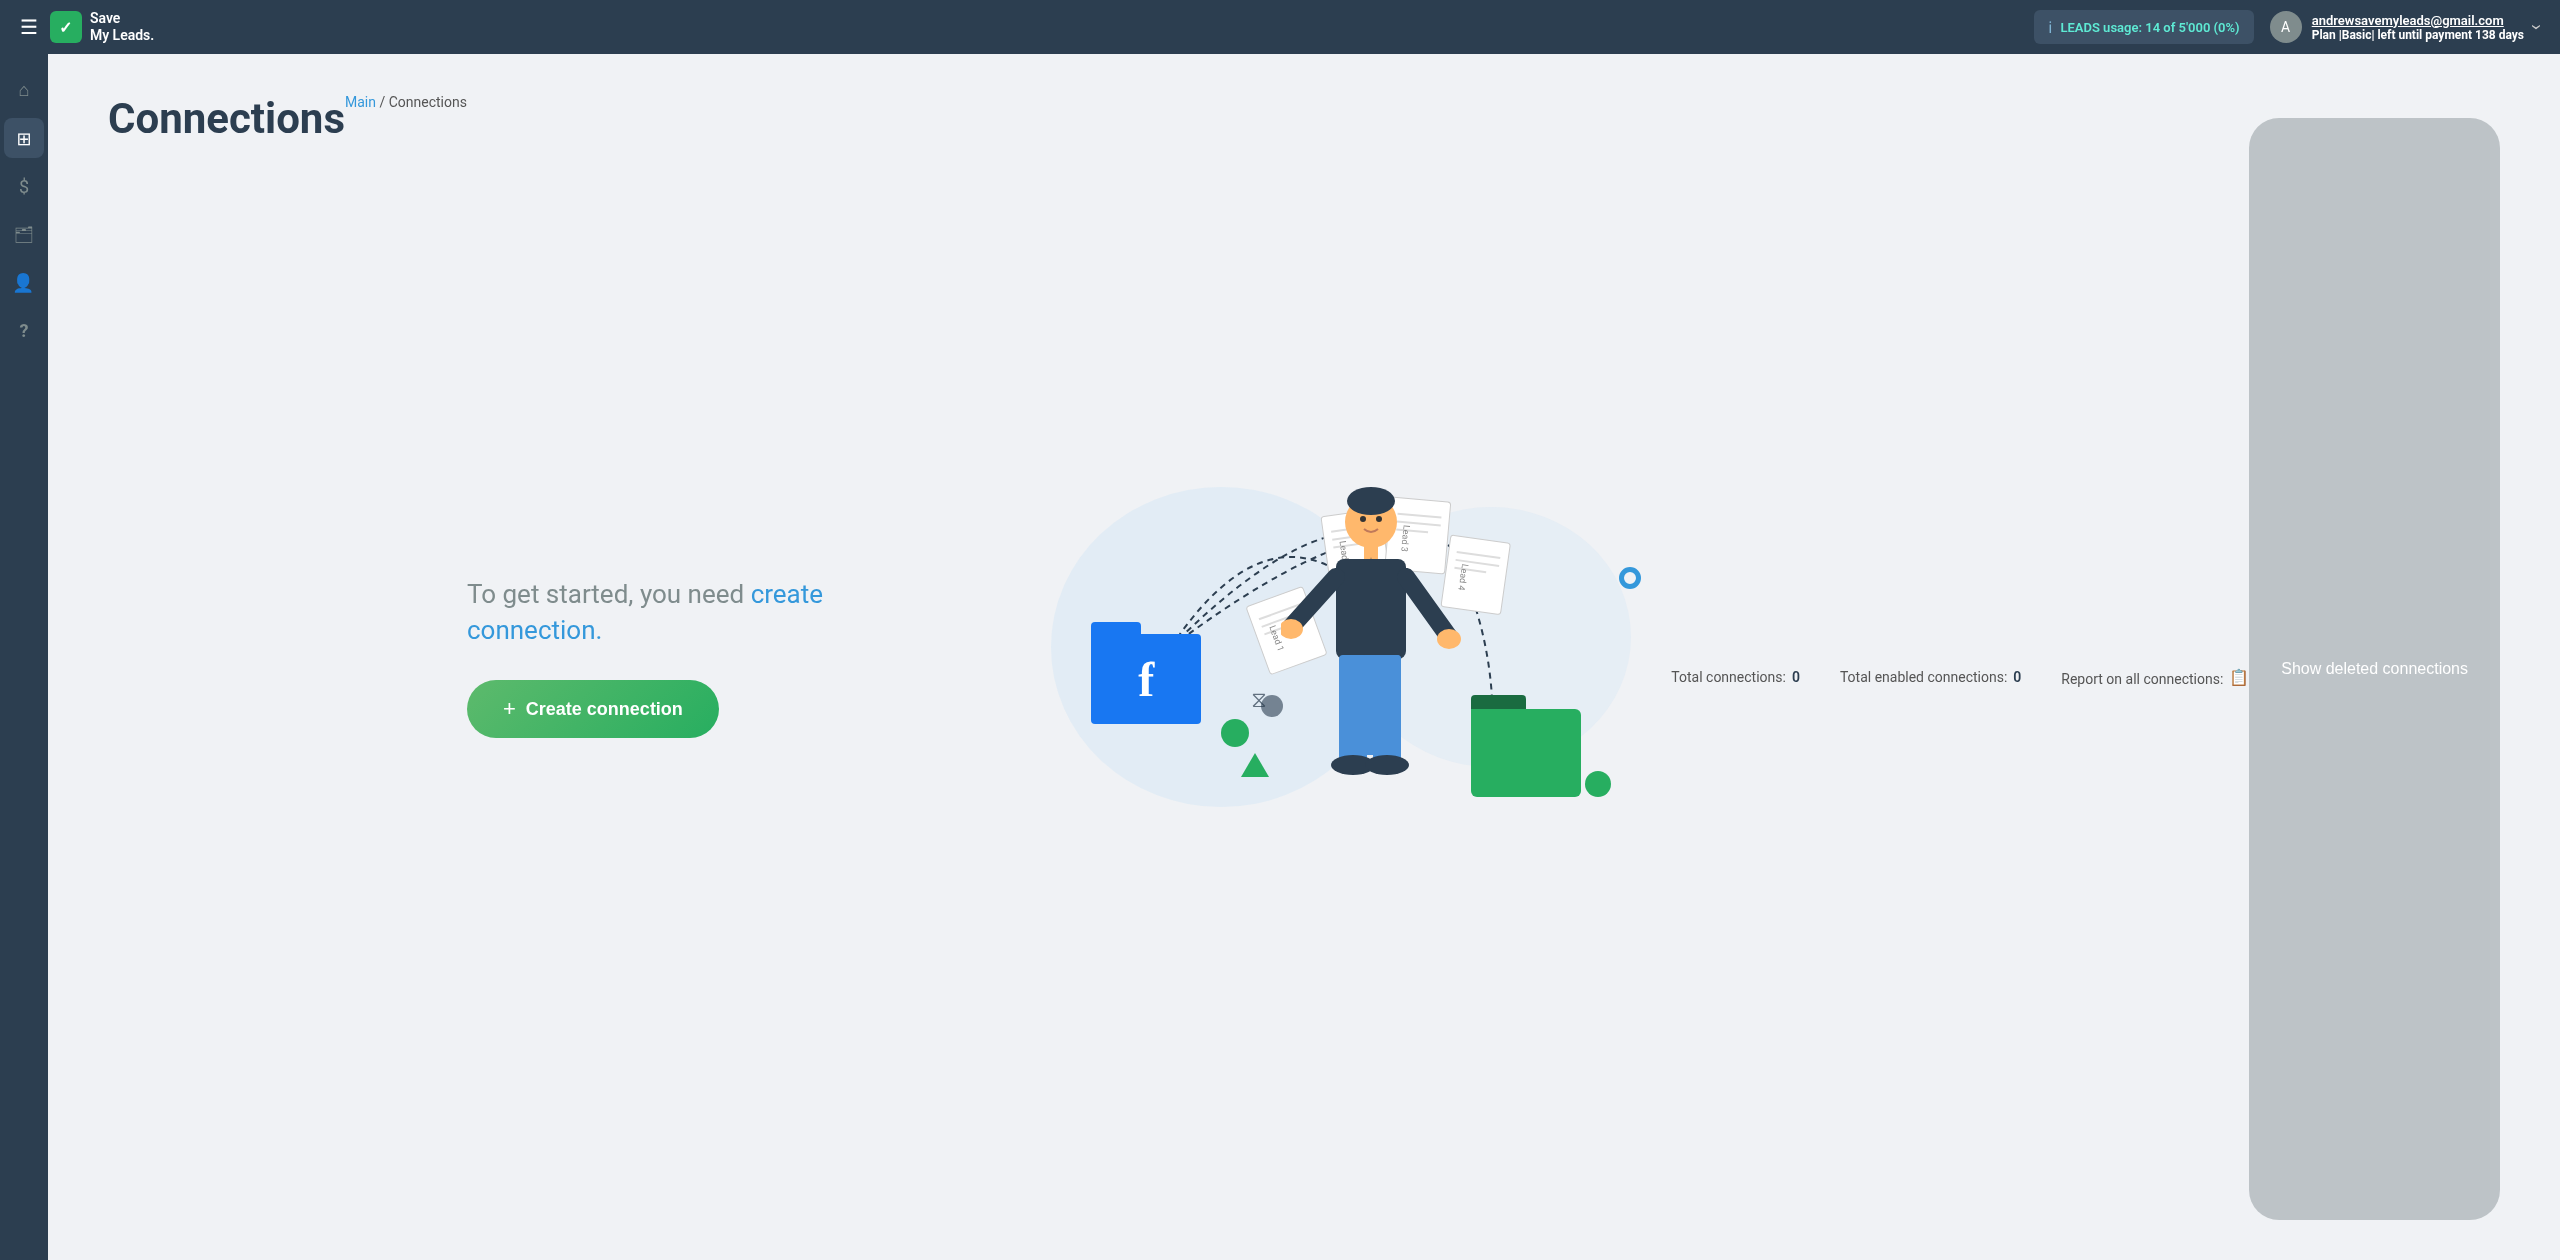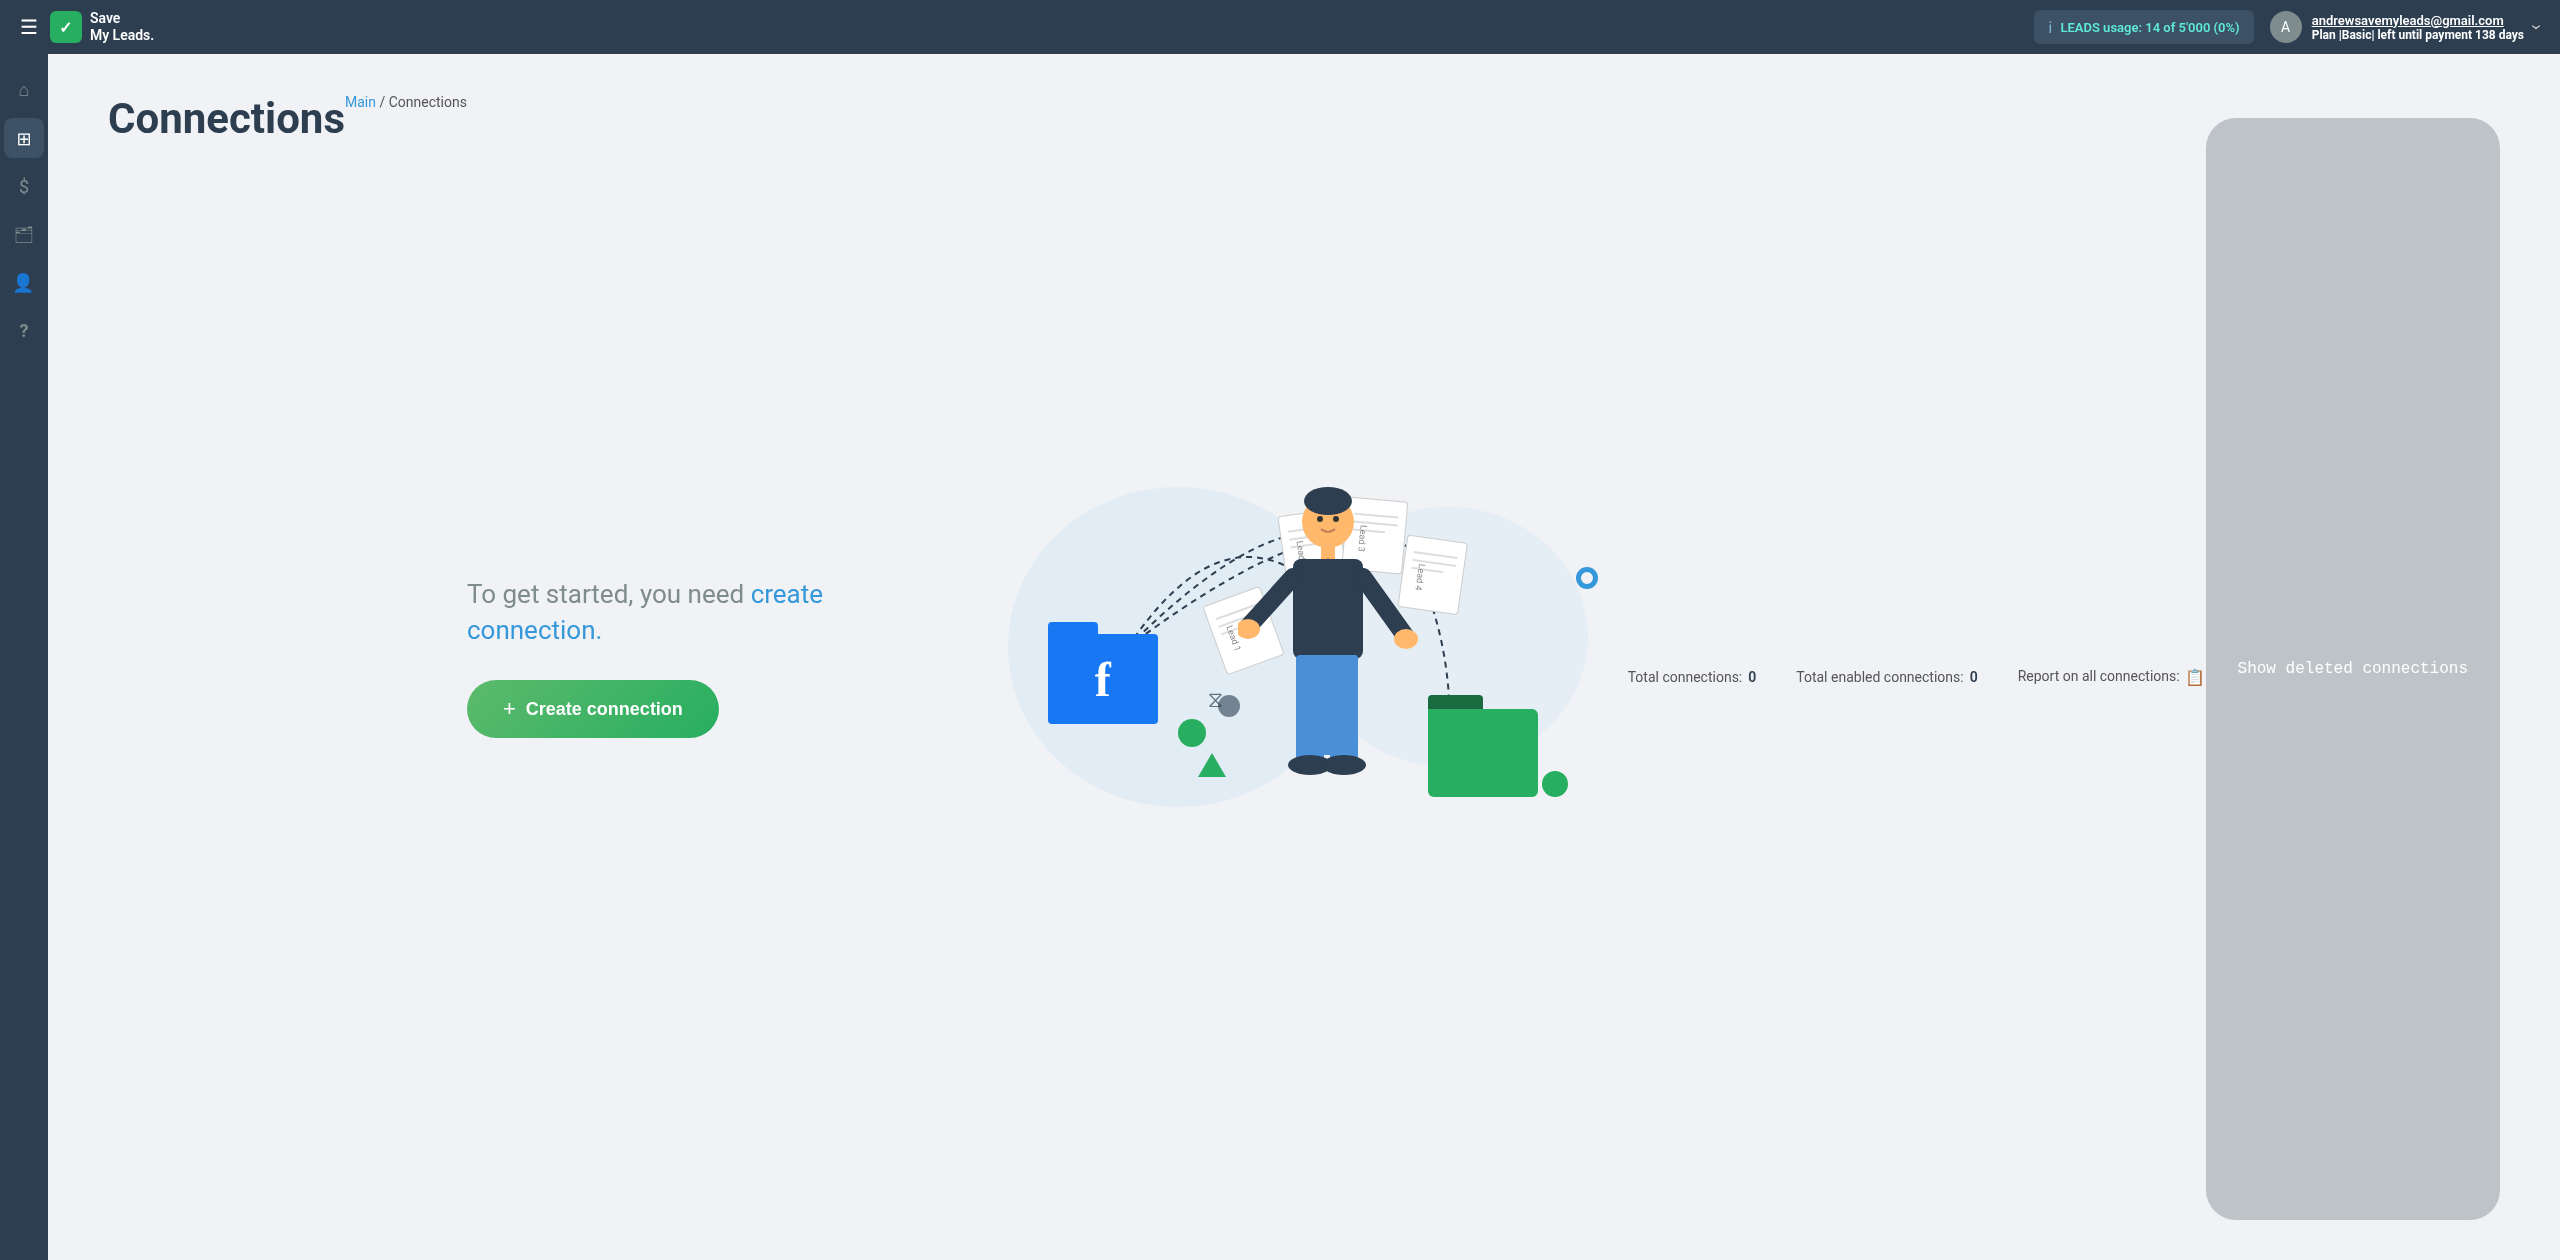--- a/index.html
+++ b/index.html
@@ -161,36 +161,35 @@
     
     .stats-row {
       display: flex;
       align-items: center;
       justify-content: center;
       gap: 40px;
       margin-top: 40px;
       color: #555;
       font-size: 14px;
     }
-    .stats-row .stat { display: flex; align-items: flex-start; gap: 6px; }
+    .stats-row .stat { display: flex; align-items: flex-end; gap: 6px; }
     .stats-row .val { font-weight: 600; color: #2c3e50; }
     .report-icon { color: #555; font-size: 16px; }
 
     .show-deleted-btn {
       display: block;
       margin: 24px auto 0;
       background: #bdc3c7;
       color: white;
       border: none;
       border-radius: 30px;
       padding: 12px 32px;
       font-size: 16px;
       cursor: pointer;
       font-weight: 500;
-      font-family: Liberation Mono, monospace;
     }
 
     
     .leads-svg {
       position: absolute;
       top: 0; left: 0;
       width: 100%; height: 100%;
       pointer-events: none;
     }
   </style>

